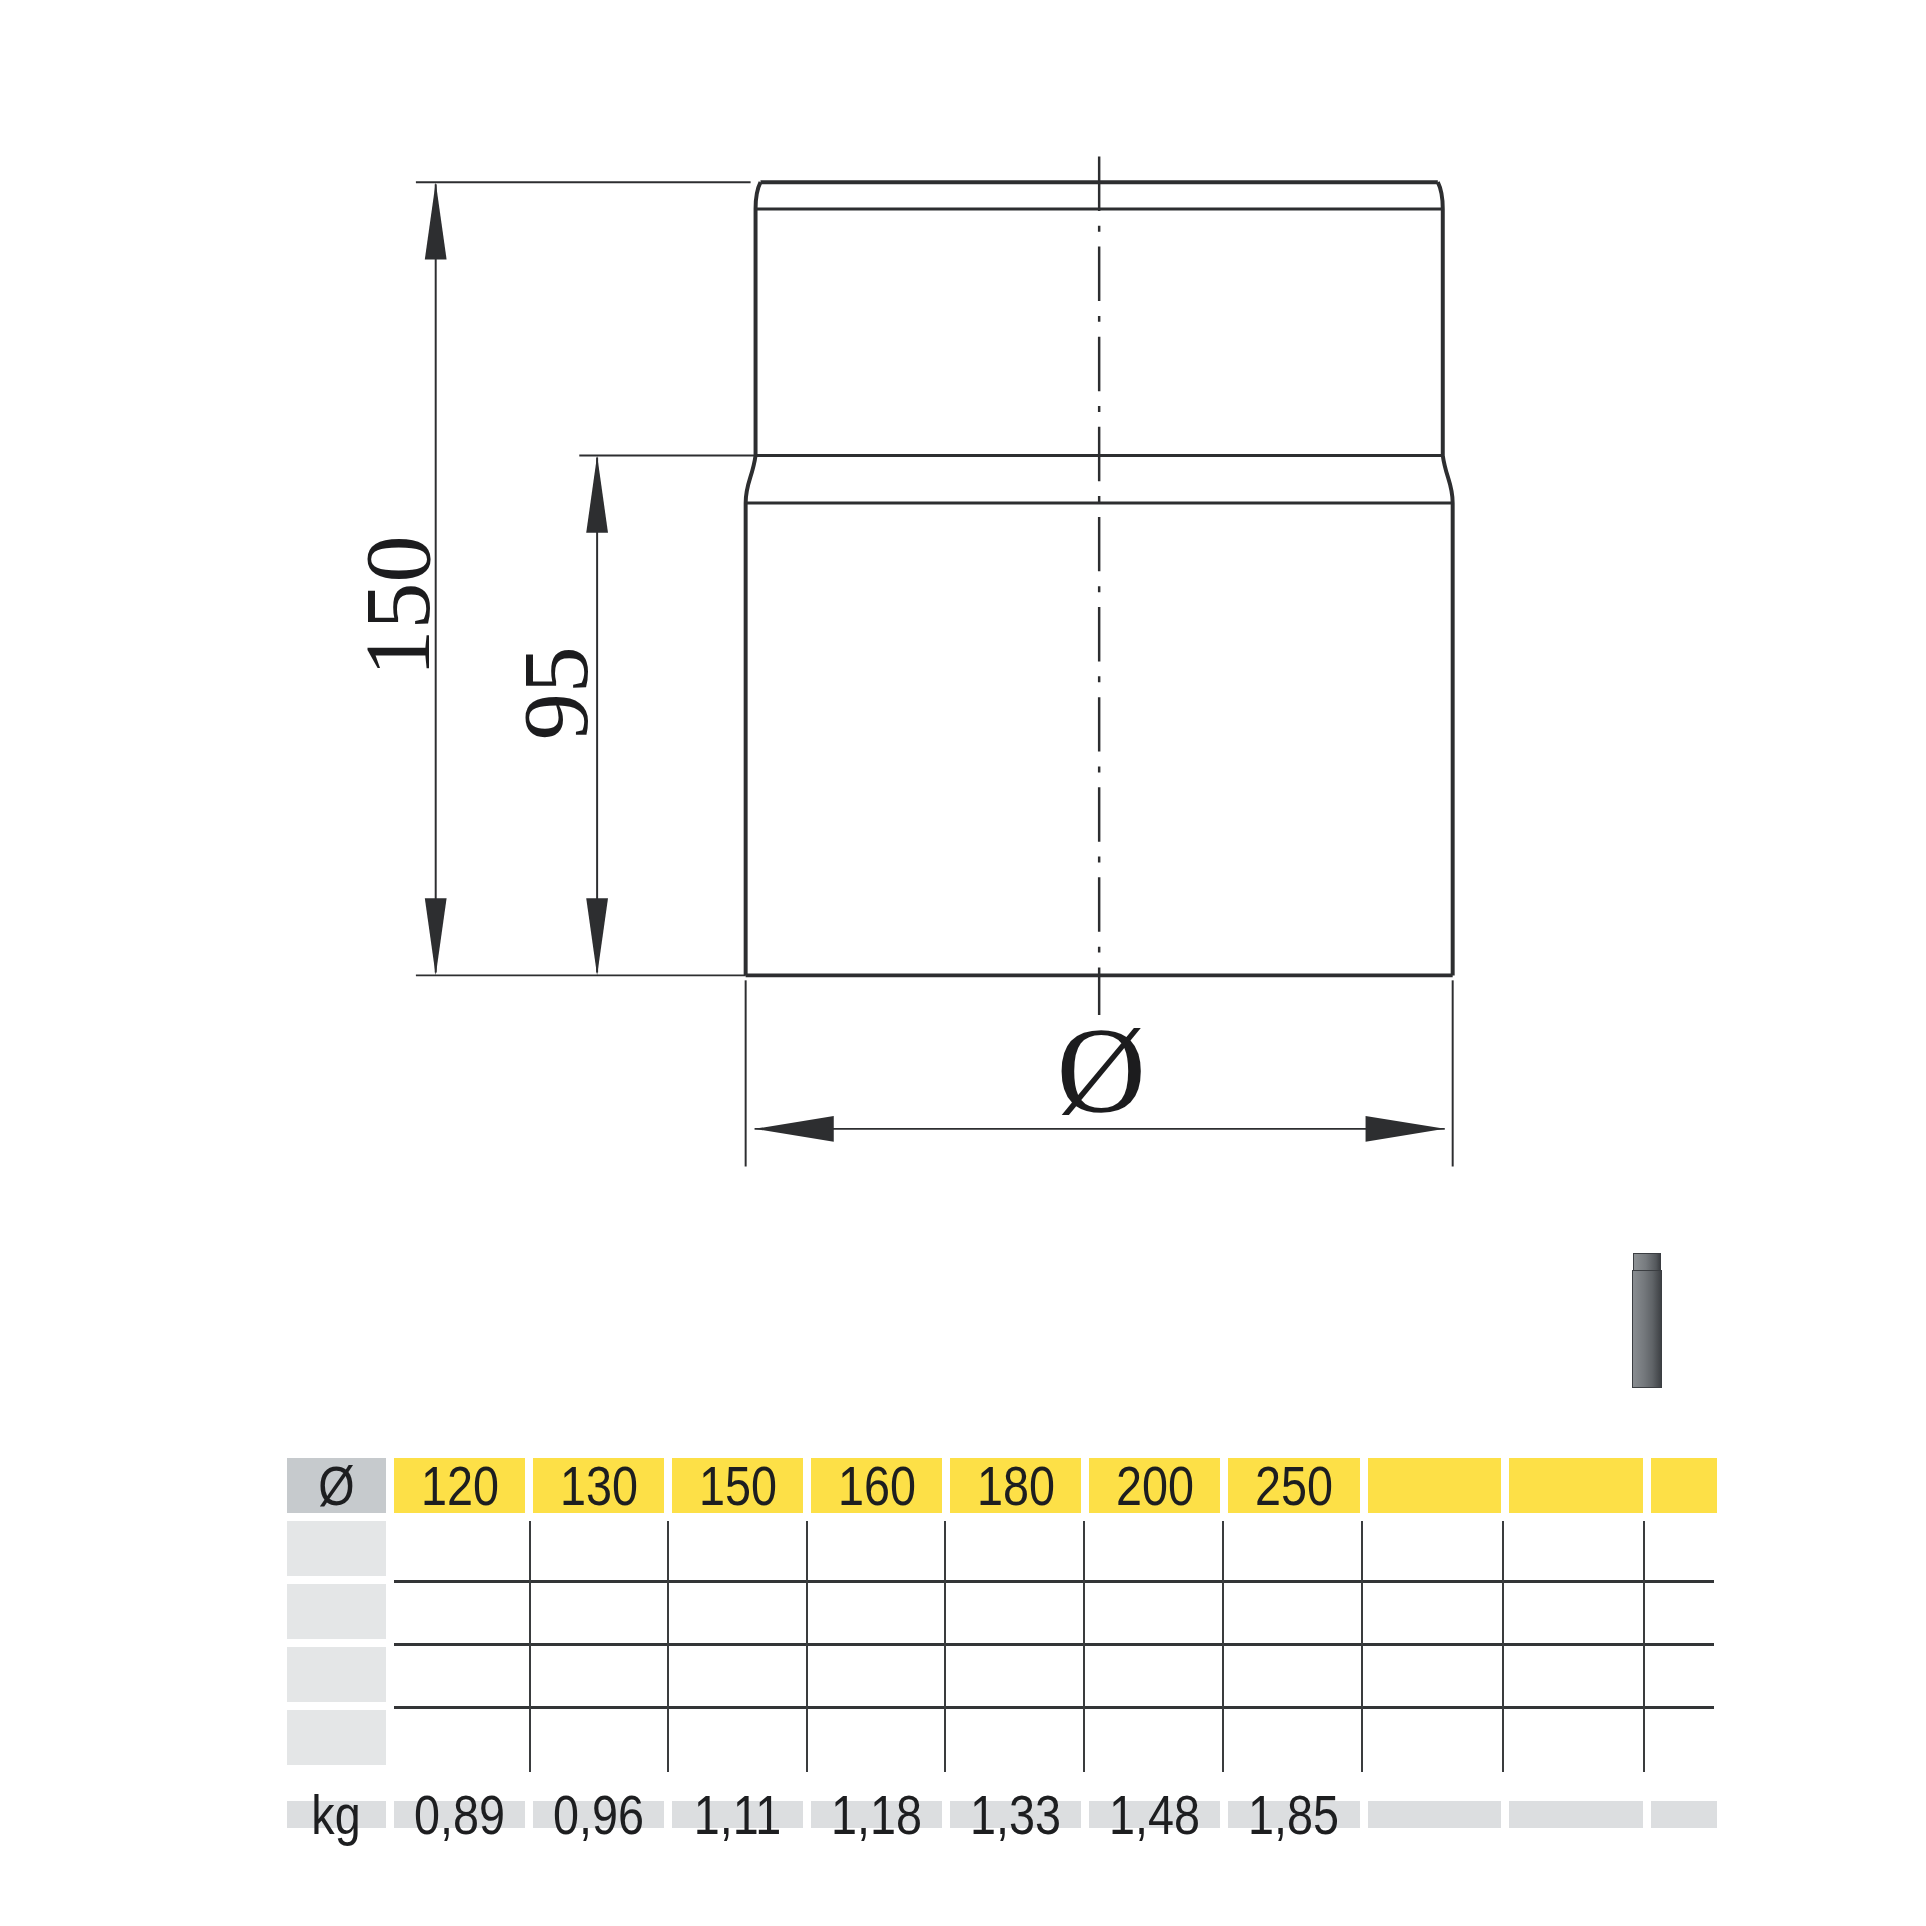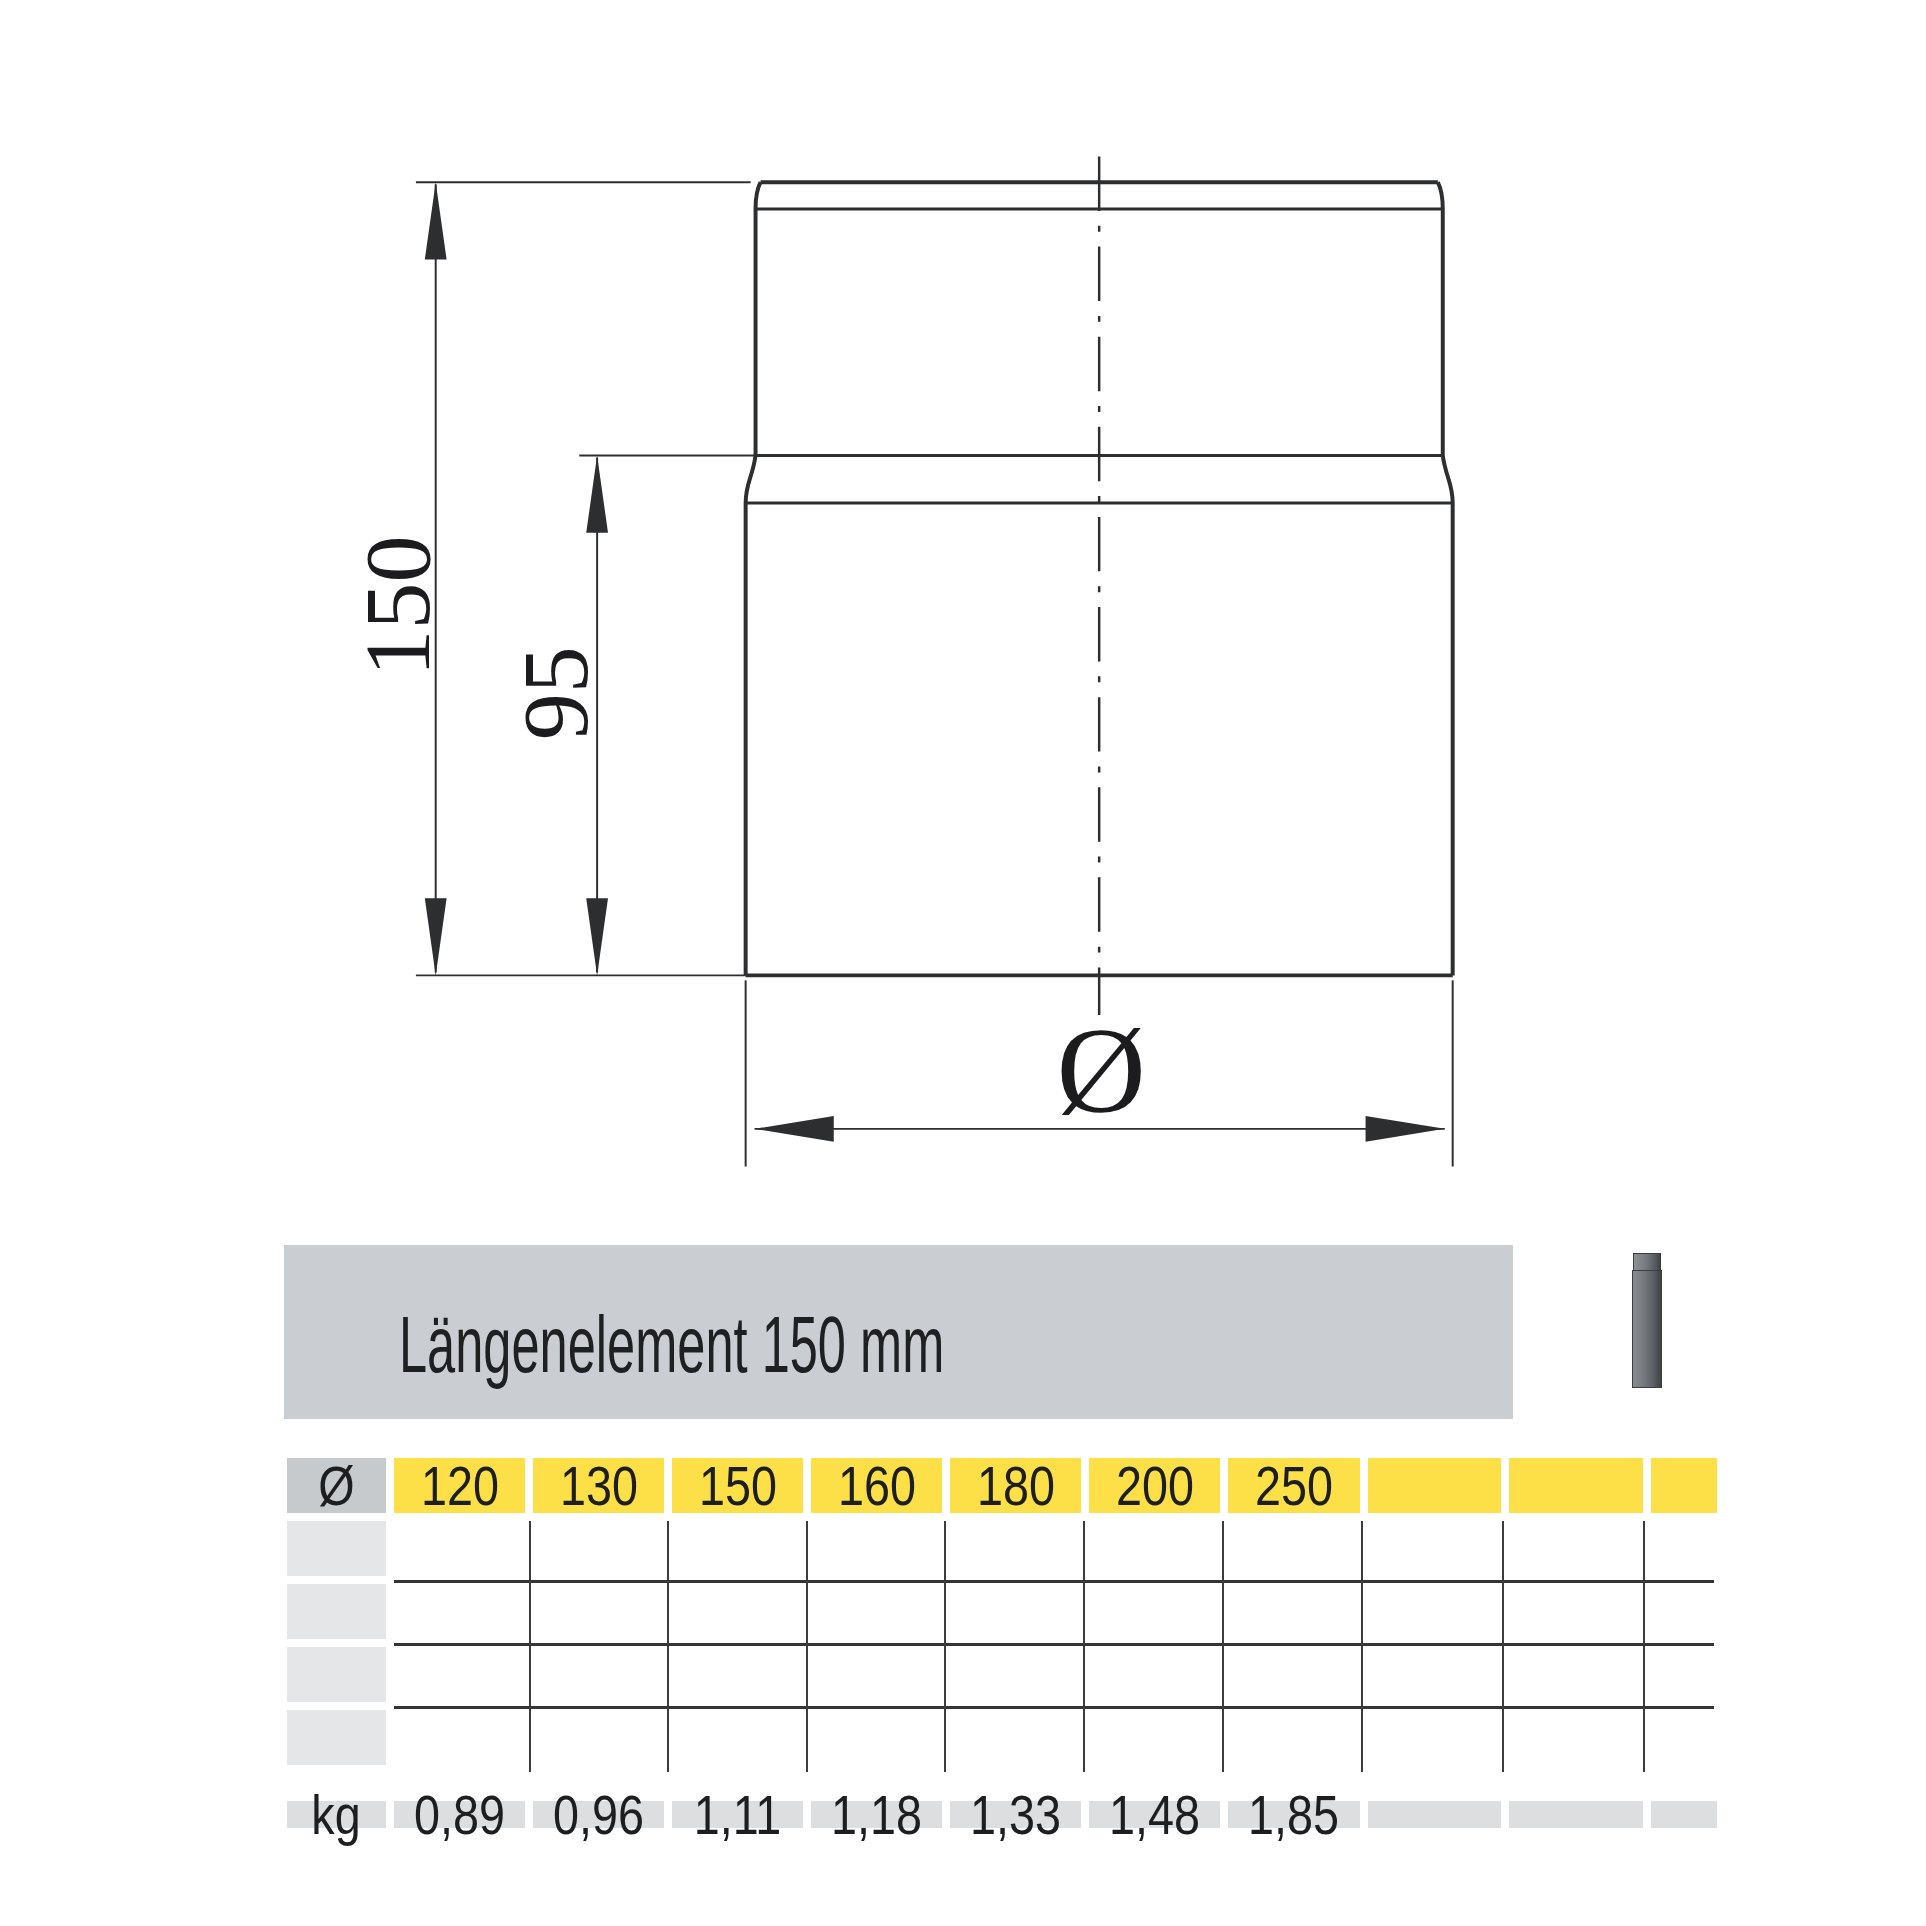--- a/index.html
+++ b/index.html
@@ -84,23 +84,20 @@
       <polygon points="1459,1140 1379,1127 1379,1153"></polygon>
     </g>
 
     <g fill="#1c1c1e" font-family="Liberation Serif, serif">
       <text transform="translate(401,612) rotate(-90)" font-size="95" text-anchor="middle" dominant-baseline="central">150</text>
       <text transform="translate(560,700) rotate(-90)" font-size="95" text-anchor="middle" dominant-baseline="central">95</text>
       <text x="1112" y="1122" font-size="125" text-anchor="middle">Ø</text>
     </g>
   </svg>
 
-  <div class="title-bar">
-    <span class="txt">Längenelement 150 mm</span>
-  </div>
 
   <div class="thumb">
     <div class="cap"></div>
     <div class="body"></div>
   </div>
 
   <div class="spec-table">
 
     <div class="cell hdr-dark">
         <span>Ø</span>

